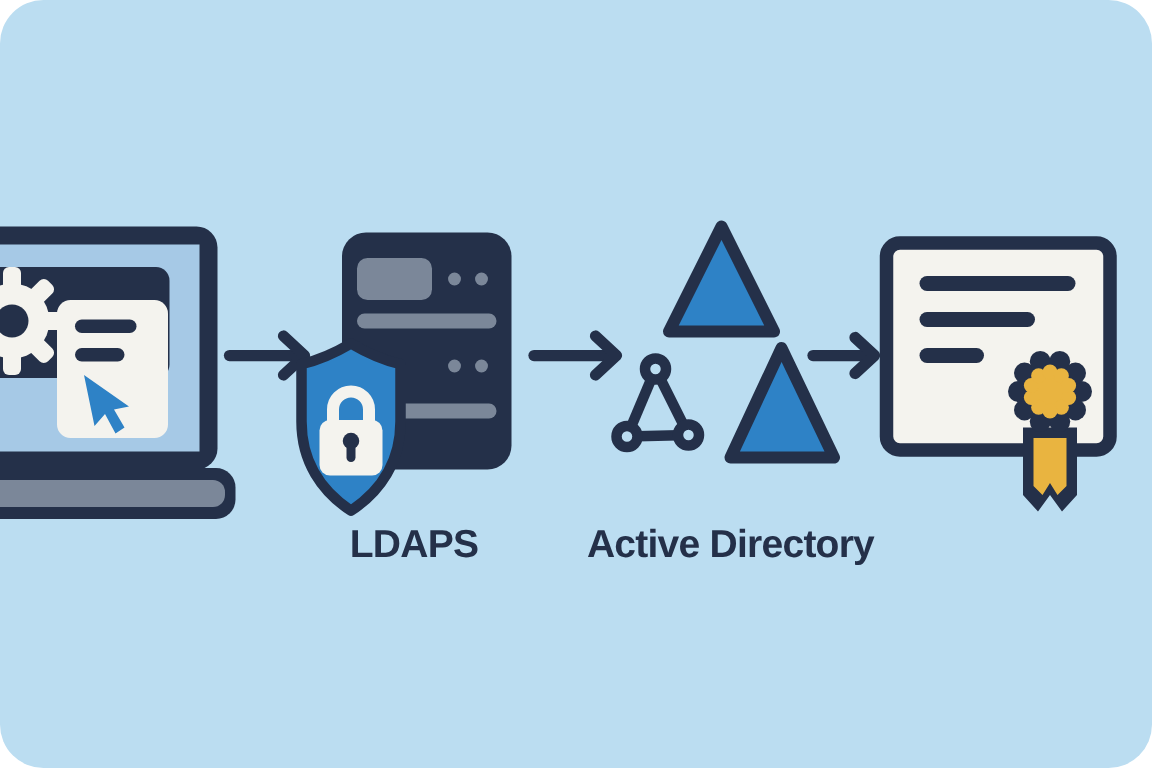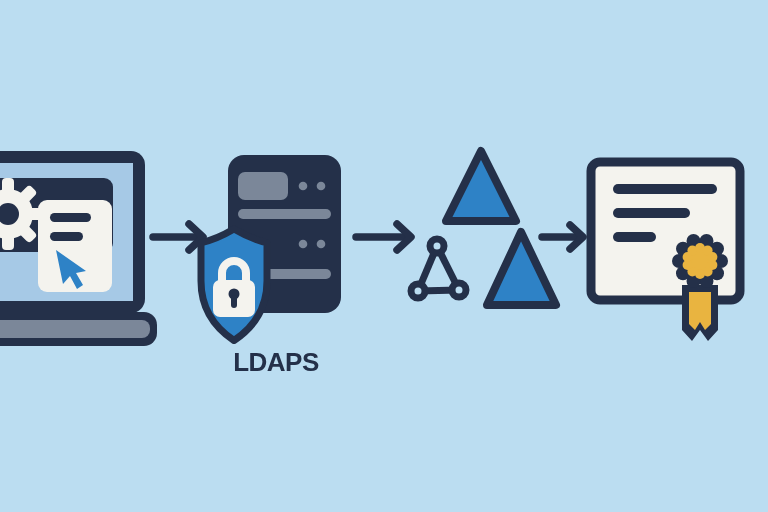--- a/index.html
+++ b/index.html
@@ -2,20 +2,21 @@
 <html><head>
 <meta charset="utf-8">
 <style>
   html,body{margin:0;padding:0;}
   .canvas{
     position:relative;
     width:768px;height:512px;
     background:#bbddf1;
     overflow:hidden;
     font-family:"Liberation Sans", sans-serif;
+    border-radius:29px;
   }
   .canvas svg{position:absolute;left:0;top:0;}
   .node-label{
     position:absolute;
     top:347px;
     transform:translateX(-50%);
     font-weight:700;
     font-size:26px;
     letter-spacing:-0.5px;
     color:#243049;
@@ -155,13 +156,14 @@
           <circle cx="692.4" cy="250.5" r="5"></circle>
           <circle cx="700" cy="248" r="5"></circle>
           <circle cx="707.6" cy="250.5" r="5"></circle>
           <circle cx="712.4" cy="257" r="5"></circle>
         </g>
       </g>
     </g>
   </svg>
 
   <div class="node-label" style="left:276px">LDAPS</div>
+  <div class="node-label" style="left:487px">Active Directory</div>
 </div>
 
 </body></html>

